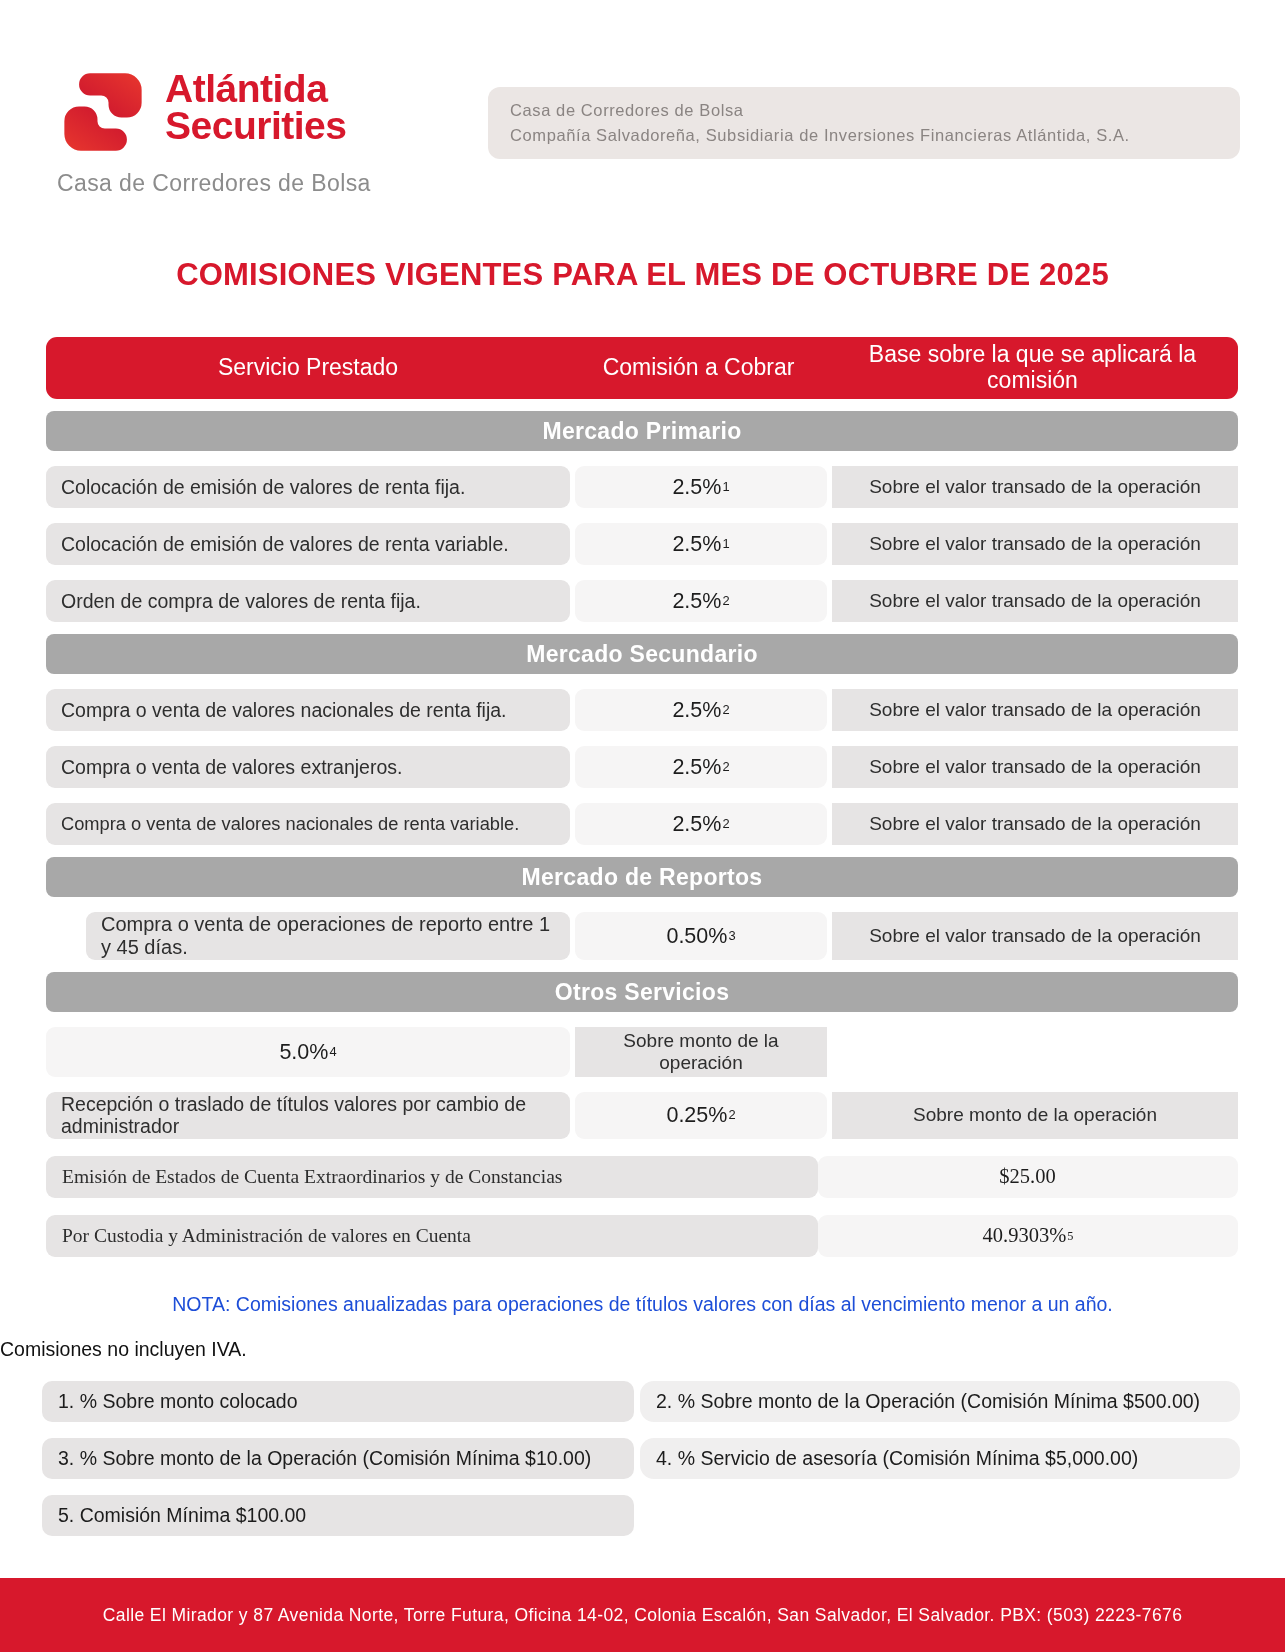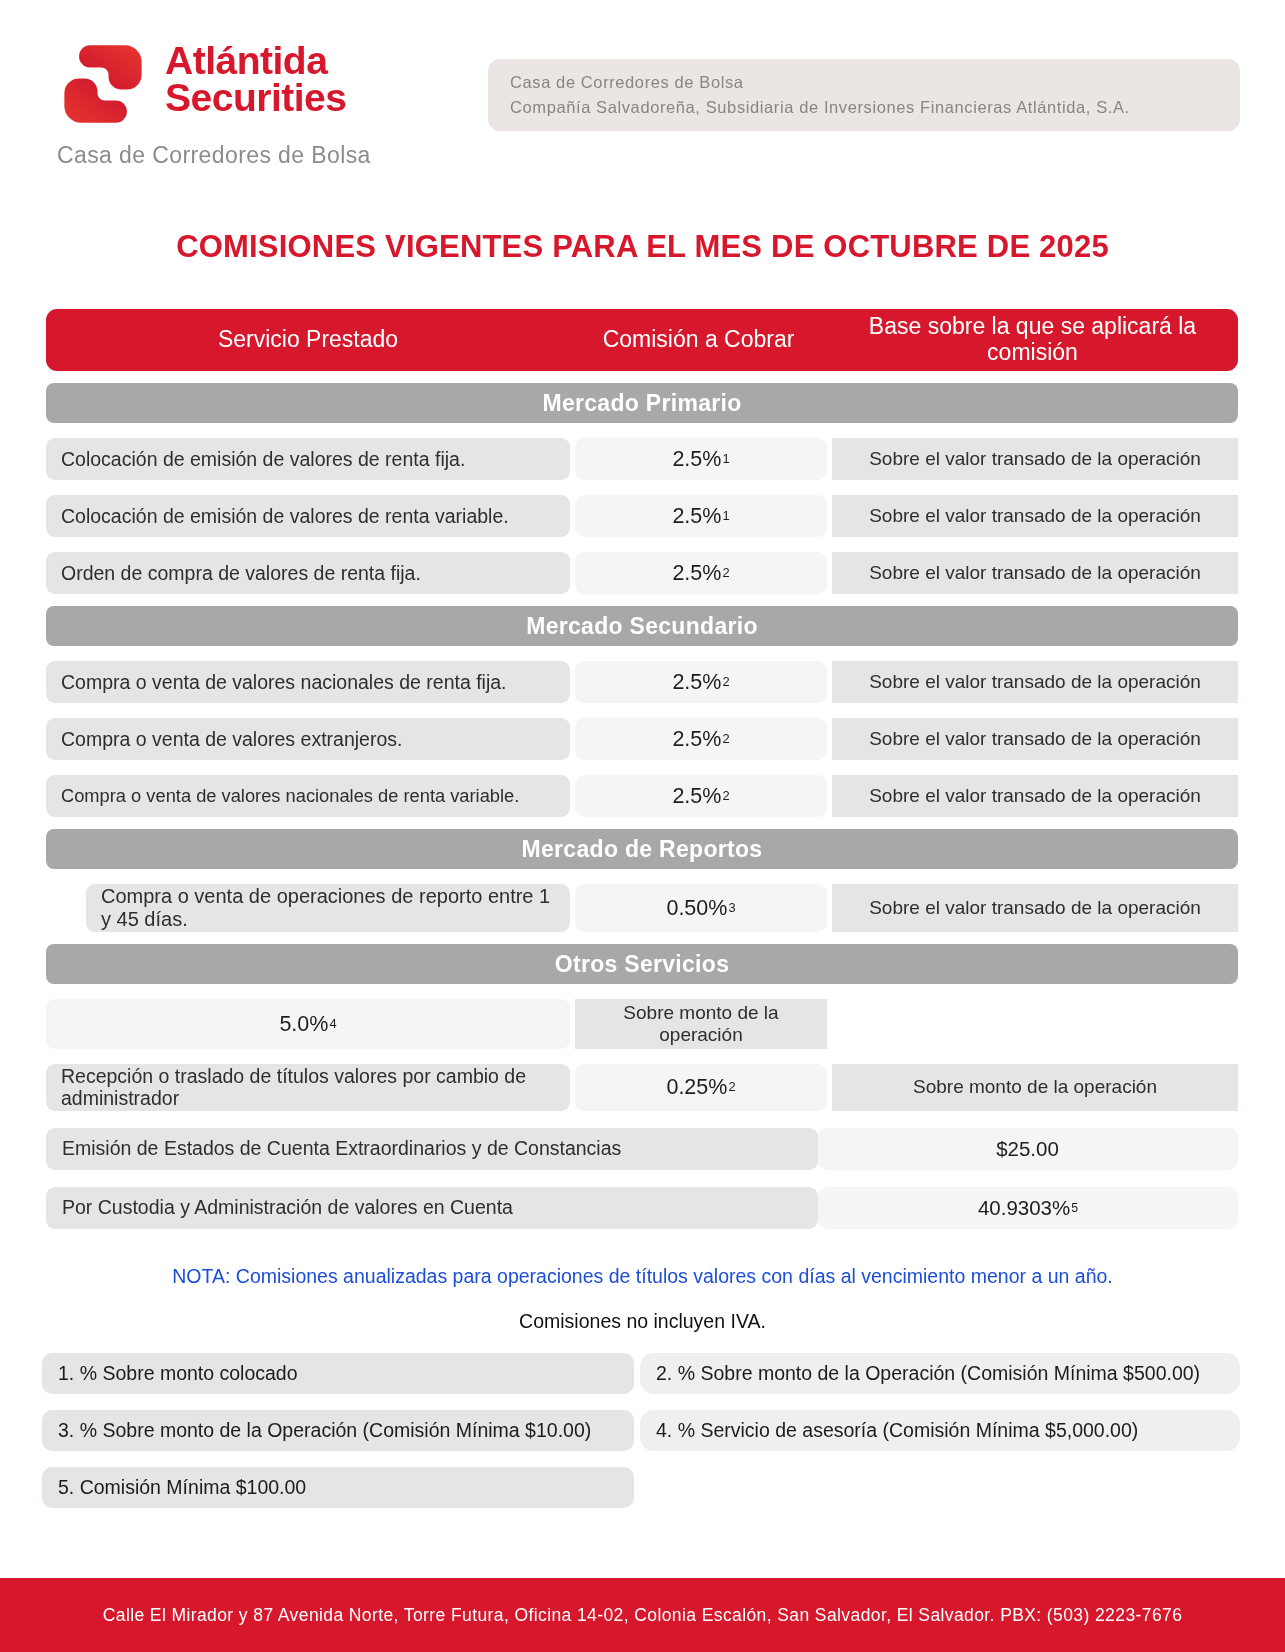--- a/index.html
+++ b/index.html
@@ -1,21 +1,21 @@
 <!DOCTYPE html>
 <html lang="es"><head>
 <meta charset="utf-8">
 <style>
   * { margin:0; padding:0; box-sizing:border-box; }
   html,body { background:#ffffff; }
   body { font-family:"Liberation Sans","DejaVu Sans",sans-serif; color:#2e2e2e; }
   .page { width:1285px; height:1652px; background:#ffffff; position:relative; overflow:hidden; }
 
   
-  .top { display:flex; justify-content:space-between; align-items:flex-start; padding:38px 45px 0 57px; }
+  .top { display:flex; justify-content:space-between; align-items:flex-start; padding:66px 45px 0 57px; }
   .logo-block { width:360px; }
   .logo-row { display:flex; align-items:flex-start; gap:16px; }
   .logo-icon svg { width:92px; height:92px; display:block; }
   .brand { font-weight:bold; color:#D7182C; font-size:39px; line-height:0.95; letter-spacing:-0.5px; margin-top:4px; }
   .tagline { color:#8C8C8C; font-size:23px; margin-top:12px; letter-spacing:0.4px; white-space:nowrap; }
   .info-box { background:#EBE6E4; border-radius:12px; padding:11px 22px; margin-top:21px; width:752px;
               color:#8A8482; font-size:16.5px; line-height:1.5; letter-spacing:0.6px; }
 
   
   .title { text-align:center; color:#D7182C; font-weight:bold; font-size:31px; margin-top:60px; letter-spacing:0.2px; }
@@ -32,29 +32,29 @@
              padding:1px 15px; font-size:19.5px; }
   .row .c2 { background:#F6F5F5; border-radius:9px; display:flex; align-items:center; justify-content:center;
              font-size:21.5px; color:#1d1d1d; }
   .row .c3 { background:#E6E4E4; border-radius:0; display:flex; align-items:center; justify-content:center;
              font-size:19px; text-align:center; padding:3px 8px; }
   .row.semi .c1 { font-size:18.3px; }
   .row.condensed .c1 { font-size:20px;margin-left:40px; }
   .row.twoline .c1 { line-height:1.15; }
   sup { font-size:0.6em; vertical-align:super; line-height:0; margin-left:1px; }
 
-  .wide-row { display:grid; grid-template-columns:772px 1fr; margin-top:17px; }
+  .wide-row { display:grid; grid-template-columns:772px 1fr; margin-top:17px;font-family:Liberation Serif, serif; }
   .wide-row .c1 { background:#E6E4E4; border-radius:9px; min-height:42px; display:flex; align-items:center;
                   padding:3px 16px; font-size:19.5px; }
   .wide-row .cv { background:#F6F5F5; border-radius:9px; display:flex; align-items:center; justify-content:center;
                   font-size:20.5px; color:#1d1d1d; }
 
   
   .nota { text-align:center; font-size:19.5px; color:#1d4ed8; margin-top:36px; }
-  .iva  { text-align:center; font-size:19.5px; color:#111111; margin-top:22px; }
+  .iva  { font-size:19.5px; color:#111111; margin-top:22px; }
 
   .footnotes { width:1198px; margin:20px 0 0 42px; }
   .fn-row { display:grid; grid-template-columns:592px 1fr; gap:6px; margin-top:16px; }
   .fn-row.single { grid-template-columns:592px; }
   .fn-left  { background:#E6E4E4; border-radius:10px; min-height:41px; display:flex; align-items:center;
               padding:0 16px; font-size:19.5px; color:#1c1c1c; }
   .fn-right { background:#F0EFEF; border-radius:14px; min-height:41px; display:flex; align-items:center;
               padding:0 16px; font-size:19.5px; color:#1c1c1c; }
 
   

